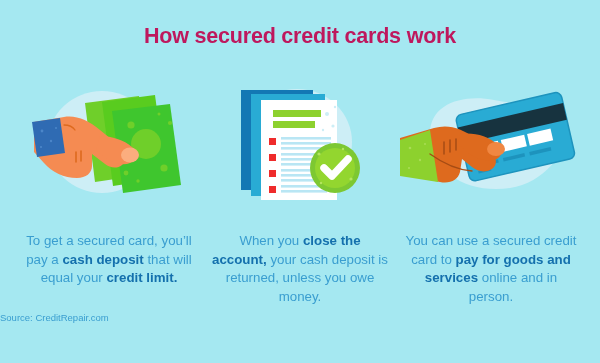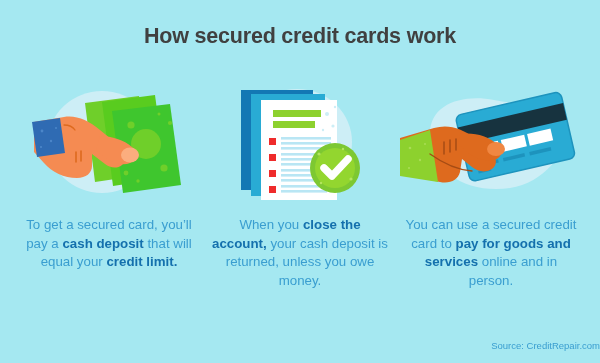--- a/index.html
+++ b/index.html
@@ -15,57 +15,58 @@
     width:600px;height:363px;
     position:relative;
     box-sizing:border-box;
   }
   .title{
     position:absolute;
     top:24px;left:0;width:600px;
     text-align:center;
     font-size:21.5px;
     font-weight:bold;
-    color:#404040;
+    color:#be185d;
     letter-spacing:-0.2px;
   }
   .columns{
     position:absolute;
     top:78px;left:0;width:600px;
     display:flex;
     flex-direction:row;
     justify-content:space-between;
     padding:0 18px;
     box-sizing:border-box;
   }
   .col{
     width:182px;
     display:flex;
     flex-direction:column;
     align-items:center;
+    gap:16px;
   }
   .art{
     width:182px;height:128px;
     position:relative;
   }
   .art svg{display:block;}
   .caption{
     margin-top:10px;
     width:176px;
     text-align:center;
     font-size:13.3px;
     line-height:18.5px;
     color:#3a9ed0;
     font-weight:normal;
   }
   .caption b{color:#1470ad;font-weight:bold;}
   .source{
     position:absolute;
-    bottom:12px;left:0;width:600px;
-    text-align:right;
+    bottom:40px;left:0;width:600px;
+    text-align:left;
     font-size:9.5px;
     color:#3a9ed0;
   }
 </style>
 </head>
 <body>
 
 <div class="infographic">
 
   <div class="title">How secured credit cards work</div>

